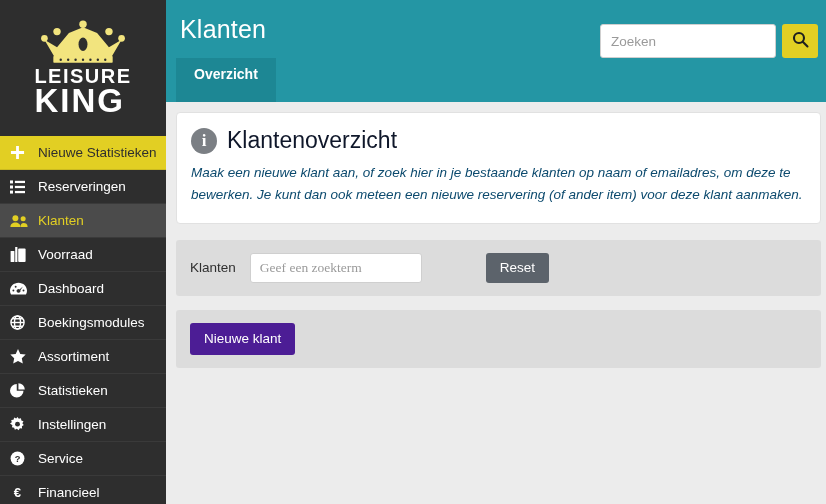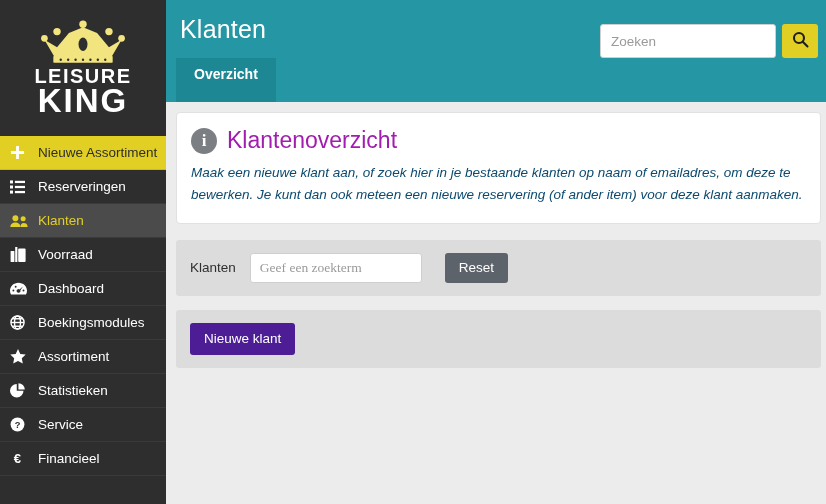--- a/index.html
+++ b/index.html
@@ -25,21 +25,20 @@
     background: #2e2e2e;
     display: flex;
     align-items: center;
     justify-content: center;
     flex-direction: column;
     position: relative;
   }
   .crown-wrap { width: 90px; height: 46px; display:block; }
   .logo-text {
     color: #ffffff;
-    text-align: center;
     line-height: 1;
     letter-spacing: 1px;
   }
   .logo-leisure {
     font-size: 20px;
     font-weight: bold;
     letter-spacing: 1.5px;
     display: block;
     margin-top: 1px;
   }
@@ -184,21 +183,21 @@
     display: flex;
     align-items: center;
     justify-content: center;
     font-size: 17px;
     font-weight: bold;
     font-family: "Liberation Serif", serif;
     flex: 0 0 26px;
   }
   .info-title {
     font-size: 23px;
-    color: #a21caf;
+    color: #0f172a;
     font-weight: normal;
   }
   .info-desc {
     font-size: 13.5px;
     line-height: 1.65;
     color: #0c4a6e;
     font-style: italic;
   }
 
   .panel {
@@ -221,21 +220,21 @@
     border-radius: 3px;
     background: #ffffff;
     font-size: 13.5px;
     color: #333;
     padding: 0 9px;
     outline: none;
     font-family: Liberation Serif, serif;
   }
   .filter-input::placeholder { color: #9a9a9a; }
   .reset-btn {
-    margin-left: 23px;
+    margin-left: 64px;
     height: 30px;
     padding: 0 14px;
     background: #5c636b;
     color: #ffffff;
     border: none;
     border-radius: 3px;
     font-size: 13.5px;
     cursor: pointer;
     font-family: "Liberation Sans", sans-serif;
   }
@@ -289,21 +288,21 @@
     </div>
 
     <nav class="nav">
 
       <div class="nav-item is-yellow">
         <span class="nav-icon">
           <svg width="15" height="15" viewBox="0 0 16 16">
               <path fill="currentColor" d="M6.5 1h3v5.5H15v3H9.5V15h-3V9.5H1v-3h5.5z"></path>
             </svg>
         </span>
-        <span class="nav-label">Nieuwe Assortiment</span>
+        <span class="nav-label">Nieuwe Statistieken</span>
       </div>
 
       <div class="nav-item">
         <span class="nav-icon">
           <svg width="15" height="14" viewBox="0 0 16 14">
               <g fill="currentColor">
                 <rect x="0" y="0" width="3.2" height="3.2"></rect>
                 <rect x="0" y="5.4" width="3.2" height="3.2"></rect>
                 <rect x="0" y="10.8" width="3.2" height="3.2"></rect>
                 <rect x="5.2" y="0.4" width="10.8" height="2.4"></rect>
@@ -381,20 +380,29 @@
       <div class="nav-item">
         <span class="nav-icon">
           <svg width="15" height="15" viewBox="0 0 16 16">
               <path fill="currentColor" d="M7.2 1v7.2h7.2A7.2 7.2 0 1 1 7.2 1z"></path>
               <path fill="currentColor" d="M9 0.2A7 7 0 0 1 15.8 7H9z"></path>
             </svg>
         </span>
         <span class="nav-label">Statistieken</span>
       </div>
 
+      <div class="nav-item">
+        <span class="nav-icon">
+          <svg width="15" height="15" viewBox="0 0 16 16">
+              <path fill="currentColor" d="M8 0l1.4 1.9 2.3-.6.4 2.4 2.3.8-1.2 2.1 1.5 1.9-2 1.3.2 2.4-2.4-.2-1.3 2-1.9-1.5-2.1 1.2-.8-2.3-2.4-.4.6-2.3L0 6.9l1.9-1.4-.6-2.3 2.4-.4L4.5.5l2.1 1.2z"></path>
+              <circle cx="8" cy="7.6" r="2.6" fill="#2e2e2e"></circle>
+            </svg>
+        </span>
+        <span class="nav-label">Instellingen</span>
+      </div>
 
       <div class="nav-item">
         <span class="nav-icon">
           <svg width="15" height="15" viewBox="0 0 16 16">
               <circle cx="8" cy="8" r="7.4" fill="currentColor"></circle>
               <text x="8" y="11.6" font-size="10" font-weight="bold" text-anchor="middle" fill="#2e2e2e" font-family="Liberation Sans, sans-serif">?</text>
             </svg>
         </span>
         <span class="nav-label">Service</span>
       </div>

